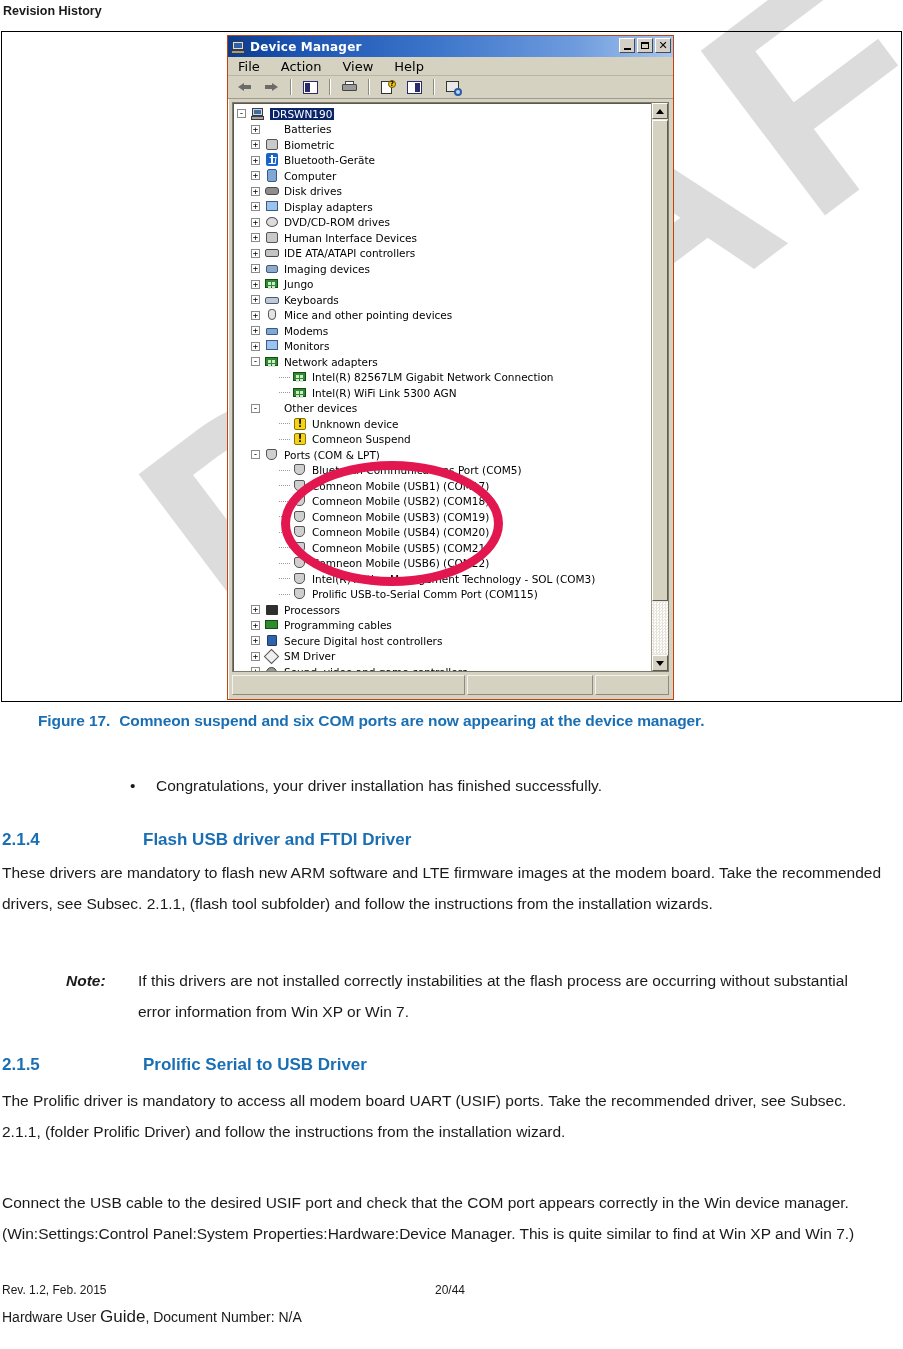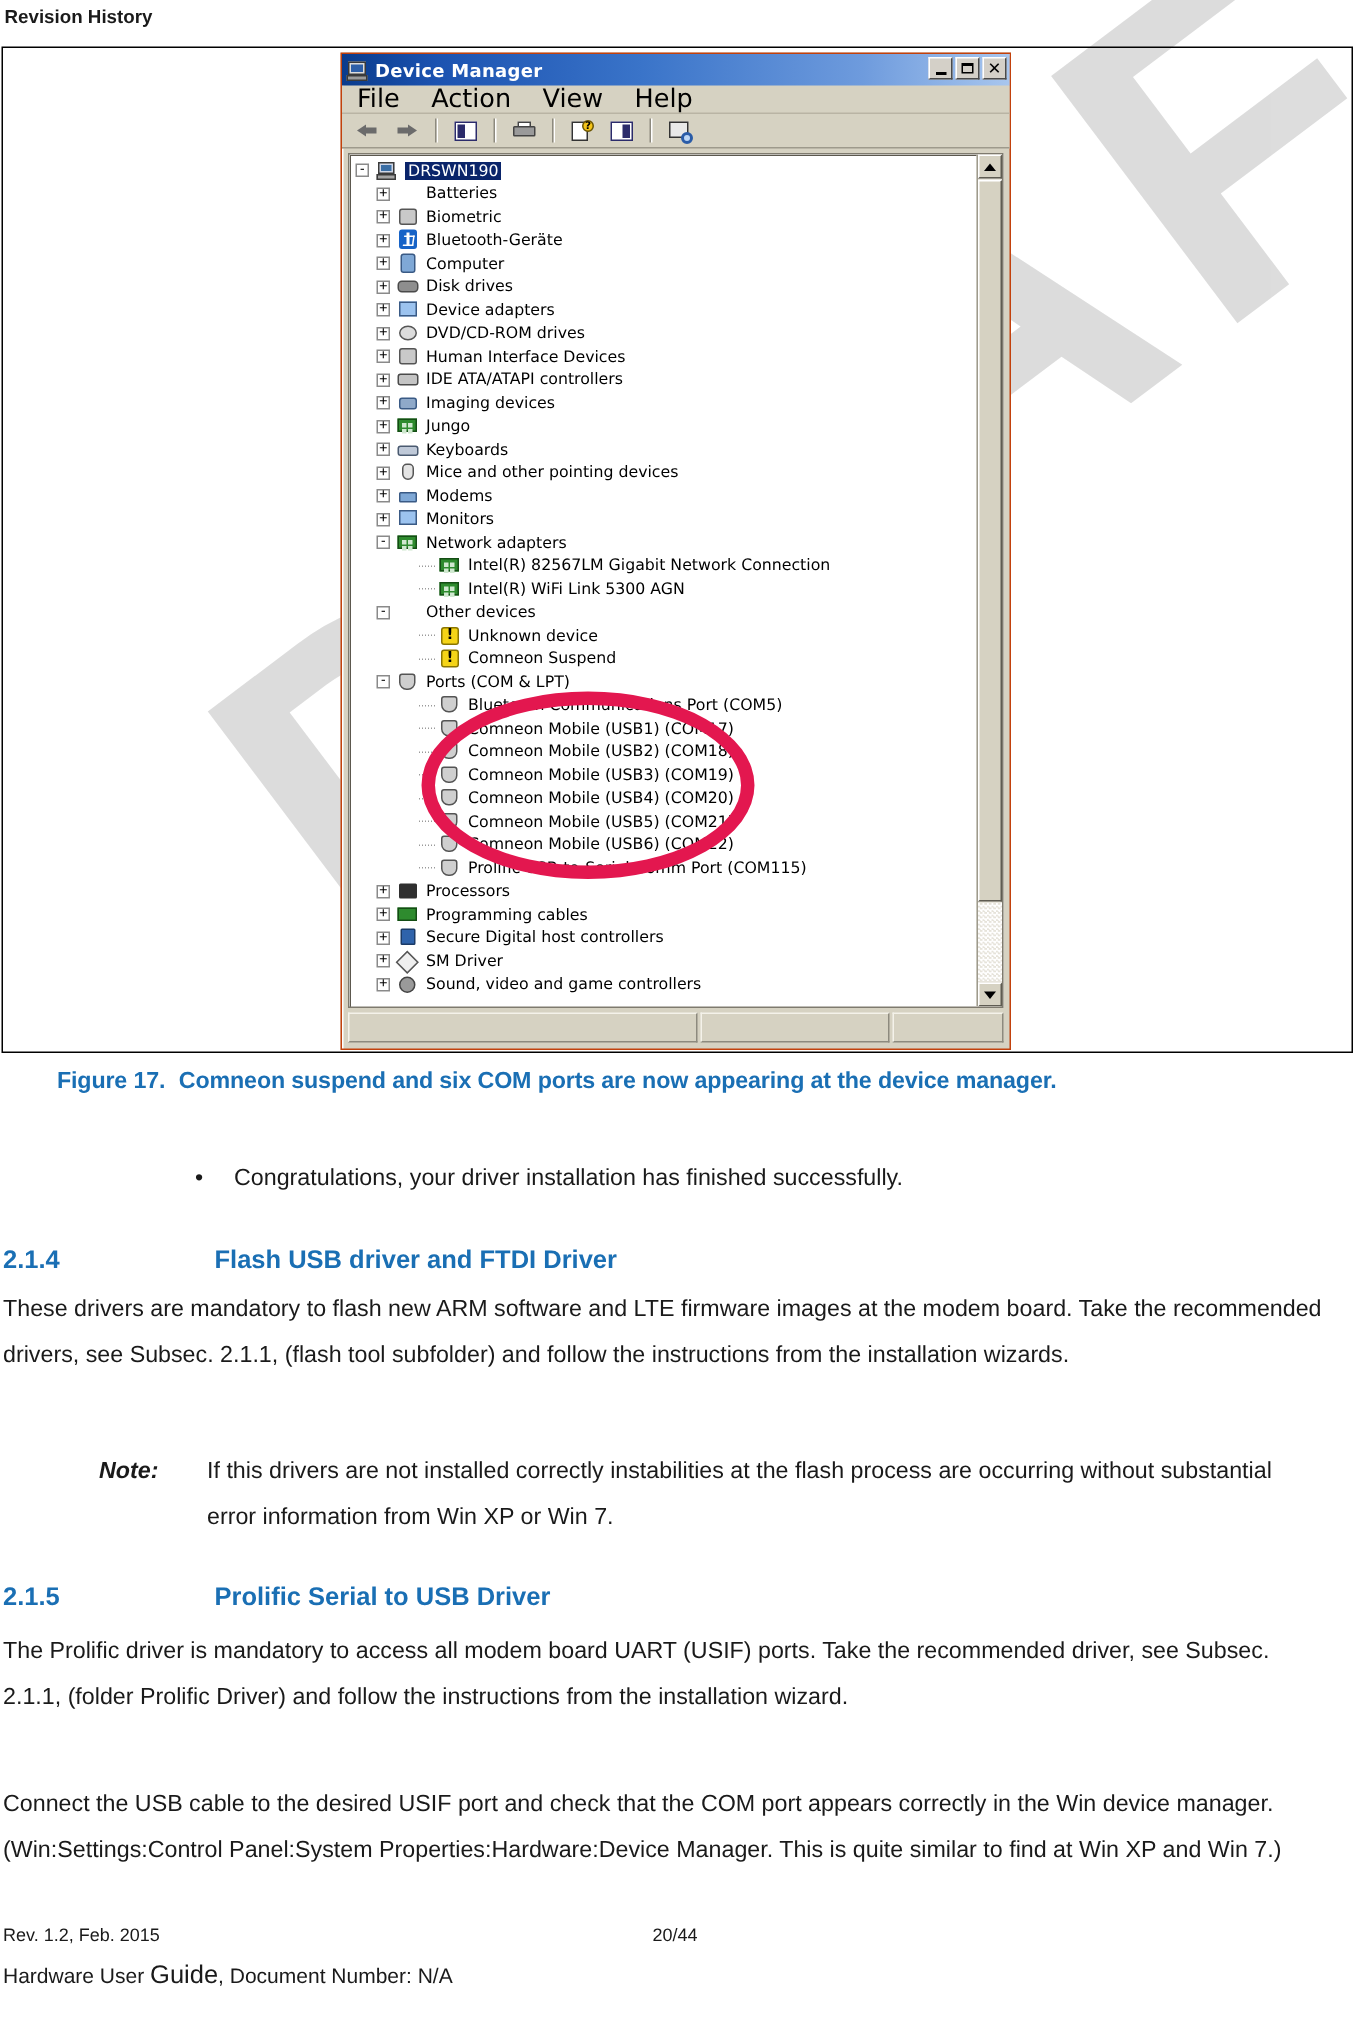--- a/index.html
+++ b/index.html
@@ -81,21 +81,21 @@
   }
   .dm-winbtn .g-min { width:7px; height:2px; background:#000; margin-top:6px; }
   .dm-winbtn .g-max { width:8px; height:7px; border:1px solid #000; border-top-width:2px; }
   .dm-winbtn .g-close { font-size:11px; font-weight:700; }
 
   .dm-menubar {
     height: 19px; background:#d6d2c2; display:flex; align-items:center;
     padding-left:10px; gap:21px;
     border-bottom:1px solid #b9b4a4;
   }
-  .dm-menu-item { font-size:17px; color:#000; }
+  .dm-menu-item { font-size:13px; color:#000; }
 
   .dm-toolbar {
     height: 23px; background:#d6d2c2; display:flex; align-items:center;
     padding-left:7px; gap:6px;
     border-bottom:1px solid #9e9a8c;
   }
   .tb-sep { width:1px; height:16px; background:#8d8a7e; margin:0 3px; box-shadow:1px 0 0 #fff; }
   .tb-btn { width:20px; height:19px; display:flex; align-items:center; justify-content:center; position:relative; }
   .arrow-l, .arrow-r { width:0;height:0;position:relative; }
   .arrow-l:before{content:"";position:absolute;left:-7px;top:-4px;border-top:4px solid transparent;border-bottom:4px solid transparent;border-right:6px solid #6b6b6b;}
@@ -393,21 +393,21 @@
           <span class="ic ic-disk">
             <span class="s"></span>
           </span>
           <span class="lbl">Disk drives</span>
         </div>
         <div class="row ind1">
           <span class="exp">+</span>
           <span class="ic ic-display">
             <span class="s"></span>
           </span>
-          <span class="lbl">Device adapters</span>
+          <span class="lbl">Display adapters</span>
         </div>
         <div class="row ind1">
           <span class="exp">+</span>
           <span class="ic ic-dvd">
             <span class="s"></span>
           </span>
           <span class="lbl">DVD/CD-ROM drives</span>
         </div>
         <div class="row ind1">
           <span class="exp">+</span>
@@ -569,20 +569,27 @@
           <span class="ic ic-port">
             <span class="s"></span>
           </span>
           <span class="lbl">Comneon Mobile (USB6) (COM22)</span>
         </div>
         <div class="row ind2">
           <span class="dots"></span>
           <span class="ic ic-port">
             <span class="s"></span>
           </span>
+          <span class="lbl">Intel(R) Active Management Technology - SOL (COM3)</span>
+        </div>
+        <div class="row ind2">
+          <span class="dots"></span>
+          <span class="ic ic-port">
+            <span class="s"></span>
+          </span>
           <span class="lbl">Prolific USB-to-Serial Comm Port (COM115)</span>
         </div>
         <div class="row ind1">
           <span class="exp">+</span>
           <span class="ic ic-proc">
             <span class="s"></span>
           </span>
           <span class="lbl">Processors</span>
         </div>
         <div class="row ind1">

